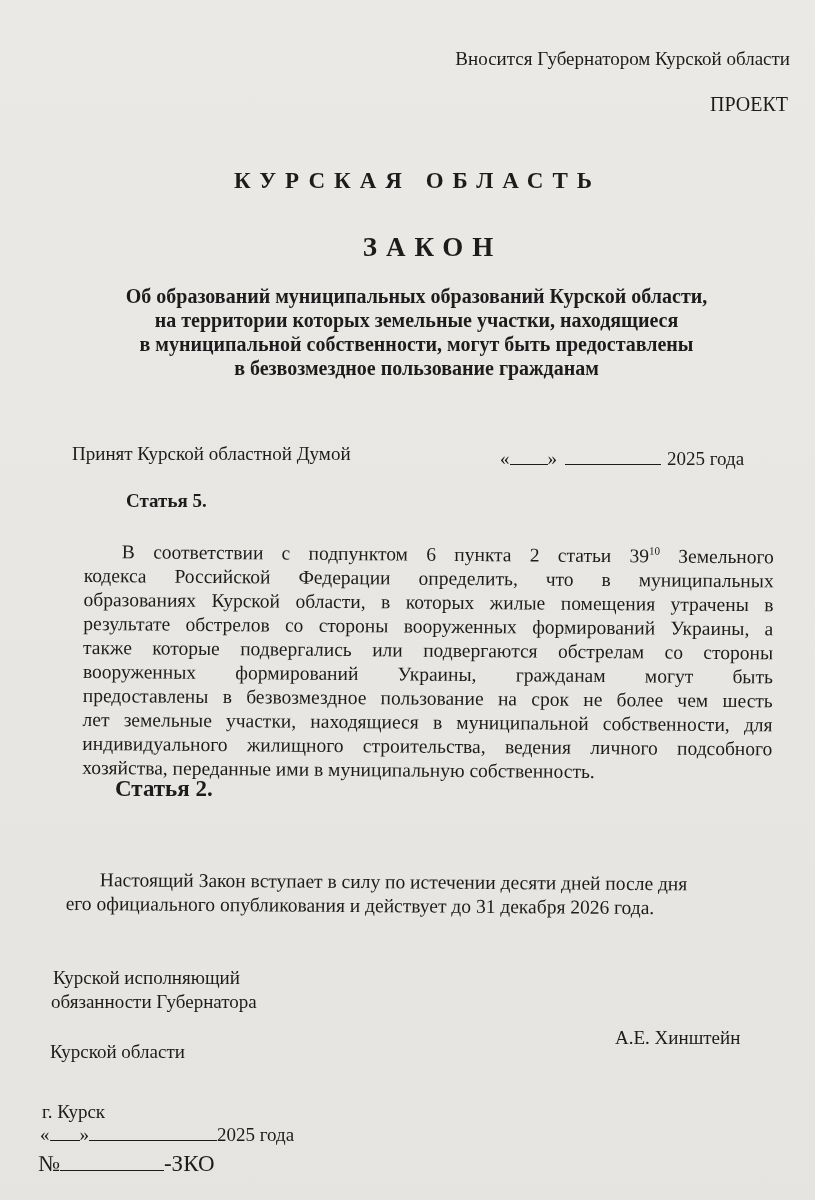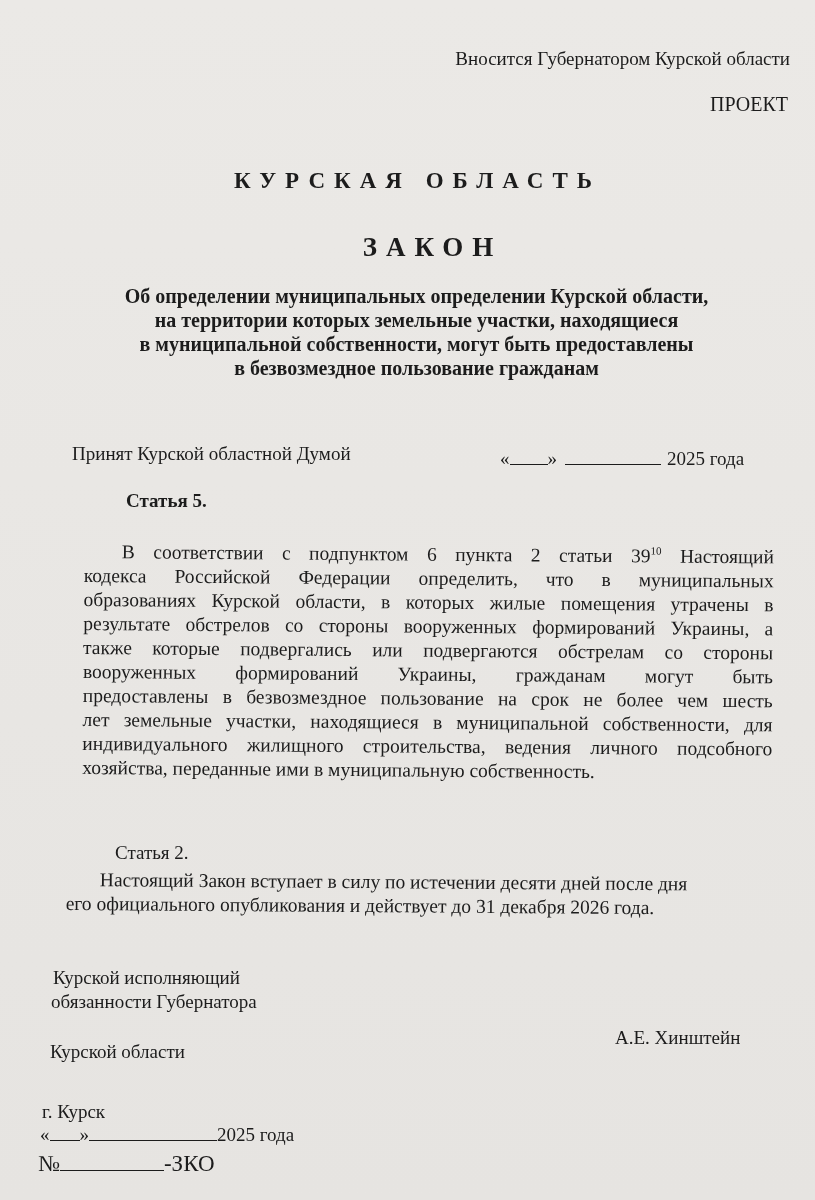--- a/index.html
+++ b/index.html
@@ -98,22 +98,22 @@
       display: block;
       text-align: justify;
       text-align-last: justify;
       white-space: nowrap;
     }
     .article-1-text .line.first { padding-left: 38px; }
     .article-1-text .line.last { text-align-last: left; }
     sup { font-size: 11px; vertical-align: 8px; line-height: 0; }
 
     .article-2 {
-      top: 842px; left: 115px;
-      font-size: 19px; font-weight: normal;
+      top: 776px; left: 115px;
+      font-size: 23px; font-weight: bold;
     }
     .article-2-text {
       top: 868px; left: 66px;
       font-size: 19.5px;
       line-height: 24px;
       transform: rotate(0.4deg);
       transform-origin: left top;
     }
     .article-2-text .line.first { padding-left: 34px; }
 
@@ -151,35 +151,35 @@
 
 <div class="page">
 
   <div class="abs introduced">Вносится  Губернатором Курской области</div>
   <div class="abs draft">ПРОЕКТ</div>
 
   <div class="abs region">КУРСКАЯ ОБЛАСТЬ</div>
   <div class="abs law">ЗАКОН</div>
 
   <div class="abs law-title">
-    <div>Об определении муниципальных определении Курской области,</div>
+    <div>Об образований муниципальных образований Курской области,</div>
     <div>на территории которых земельные участки, находящиеся</div>
     <div>в муниципальной собственности, могут быть предоставлены</div>
     <div>в безвозмездное пользование гражданам</div>
   </div>
 
   <div class="abs adopted">Принят Курской областной Думой</div>
   <div class="abs adopted-date">
     <span>«</span><span class="blank-short"></span><span>»</span><span class="blank-long"></span><span>2025 года</span>
   </div>
 
   <div class="abs article-1">Статья 5.</div>
 
   <div class="abs article-1-text">
-    <span class="line first"><span>В соответствии с подпунктом 6 пункта 2 статьи 39</span><sup>10</sup><span> Настоящий</span></span>
+    <span class="line first"><span>В соответствии с подпунктом 6 пункта 2 статьи 39</span><sup>10</sup><span> Земельного</span></span>
     <span class="line">кодекса Российской Федерации определить, что в муниципальных</span>
     <span class="line">образованиях Курской области, в которых жилые помещения утрачены в</span>
     <span class="line">результате обстрелов со стороны вооруженных формирований Украины, а</span>
     <span class="line">также которые подвергались или подвергаются обстрелам со стороны</span>
     <span class="line">вооруженных формирований Украины, гражданам могут быть</span>
     <span class="line">предоставлены в безвозмездное пользование на срок не более чем шесть</span>
     <span class="line">лет земельные участки, находящиеся в муниципальной собственности, для</span>
     <span class="line">индивидуального жилищного строительства, ведения личного подсобного</span>
     <span class="line last">хозяйства, переданные ими в муниципальную собственность.</span>
   </div>

